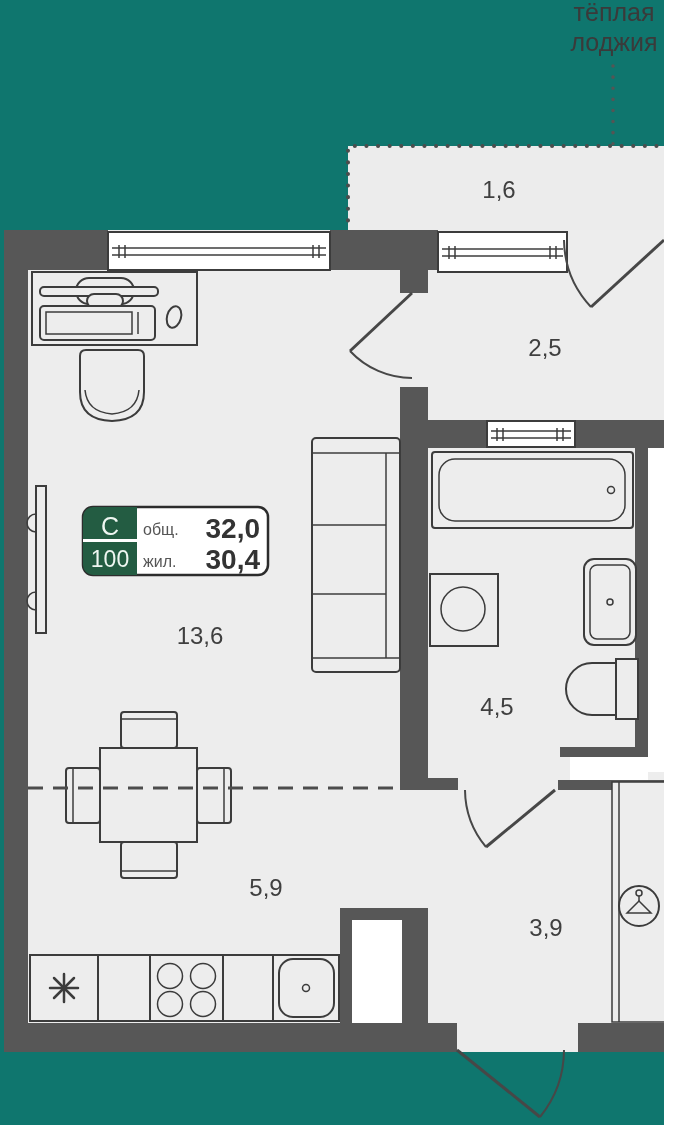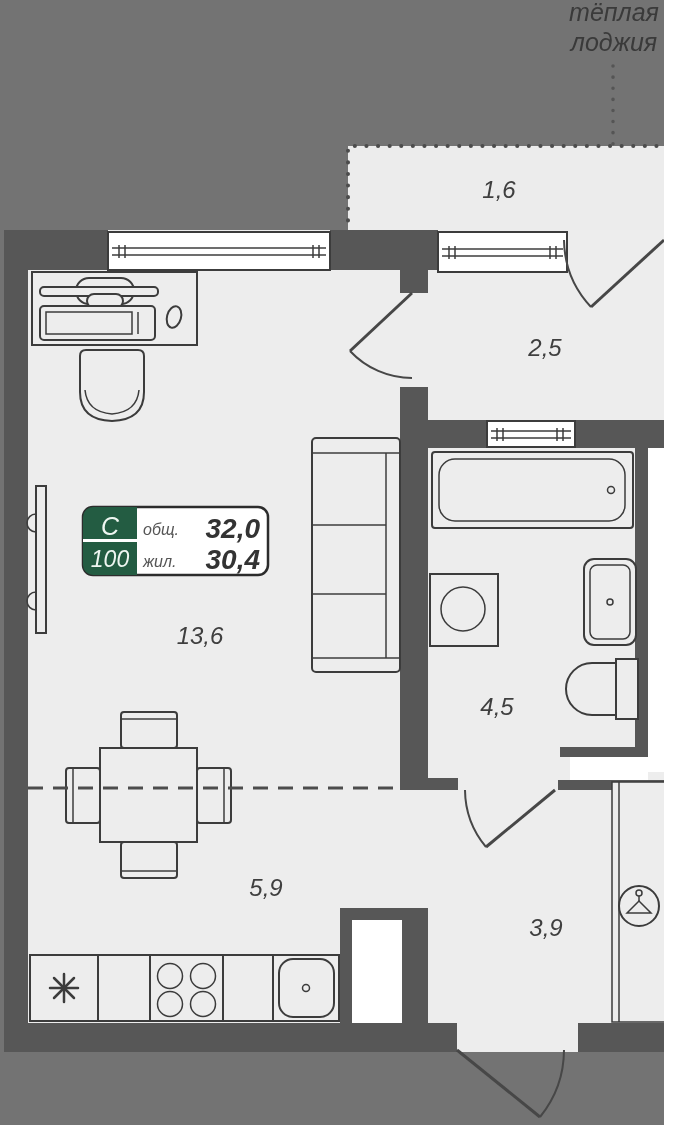--- a/index.html
+++ b/index.html
@@ -1,17 +1,17 @@
 <!DOCTYPE html>
 <html><head>
 <meta charset="utf-8">
 <style>
   html,body{margin:0;padding:0;background:#fff;}
-  #stage{position:relative;width:664px;height:1125px;background:#737373;overflow:hidden;
-         font-family:"Liberation Sans", sans-serif;font-style:italic;}
+  #stage{position:relative;width:664px;height:1125px;background:#0f766e;overflow:hidden;
+         font-family:"Liberation Sans", sans-serif;}
   svg{display:block;}
   .wall{fill:#575757;}
   .floor{fill:#ededed;}
   .lg{fill:#ececec;}
   .ln{stroke:#3c3c3c;stroke-width:2;fill:#ededed;}
   .ln15{stroke:#3c3c3c;stroke-width:1.5;fill:none;}
   .winbox{fill:#ffffff;stroke:#3c3c3c;stroke-width:2;}
   .winln{stroke:#3c3c3c;stroke-width:1.5;}
   .door{stroke:#474747;stroke-width:2;fill:none;}
   .leaf{stroke:#474747;stroke-width:3;fill:none;}

